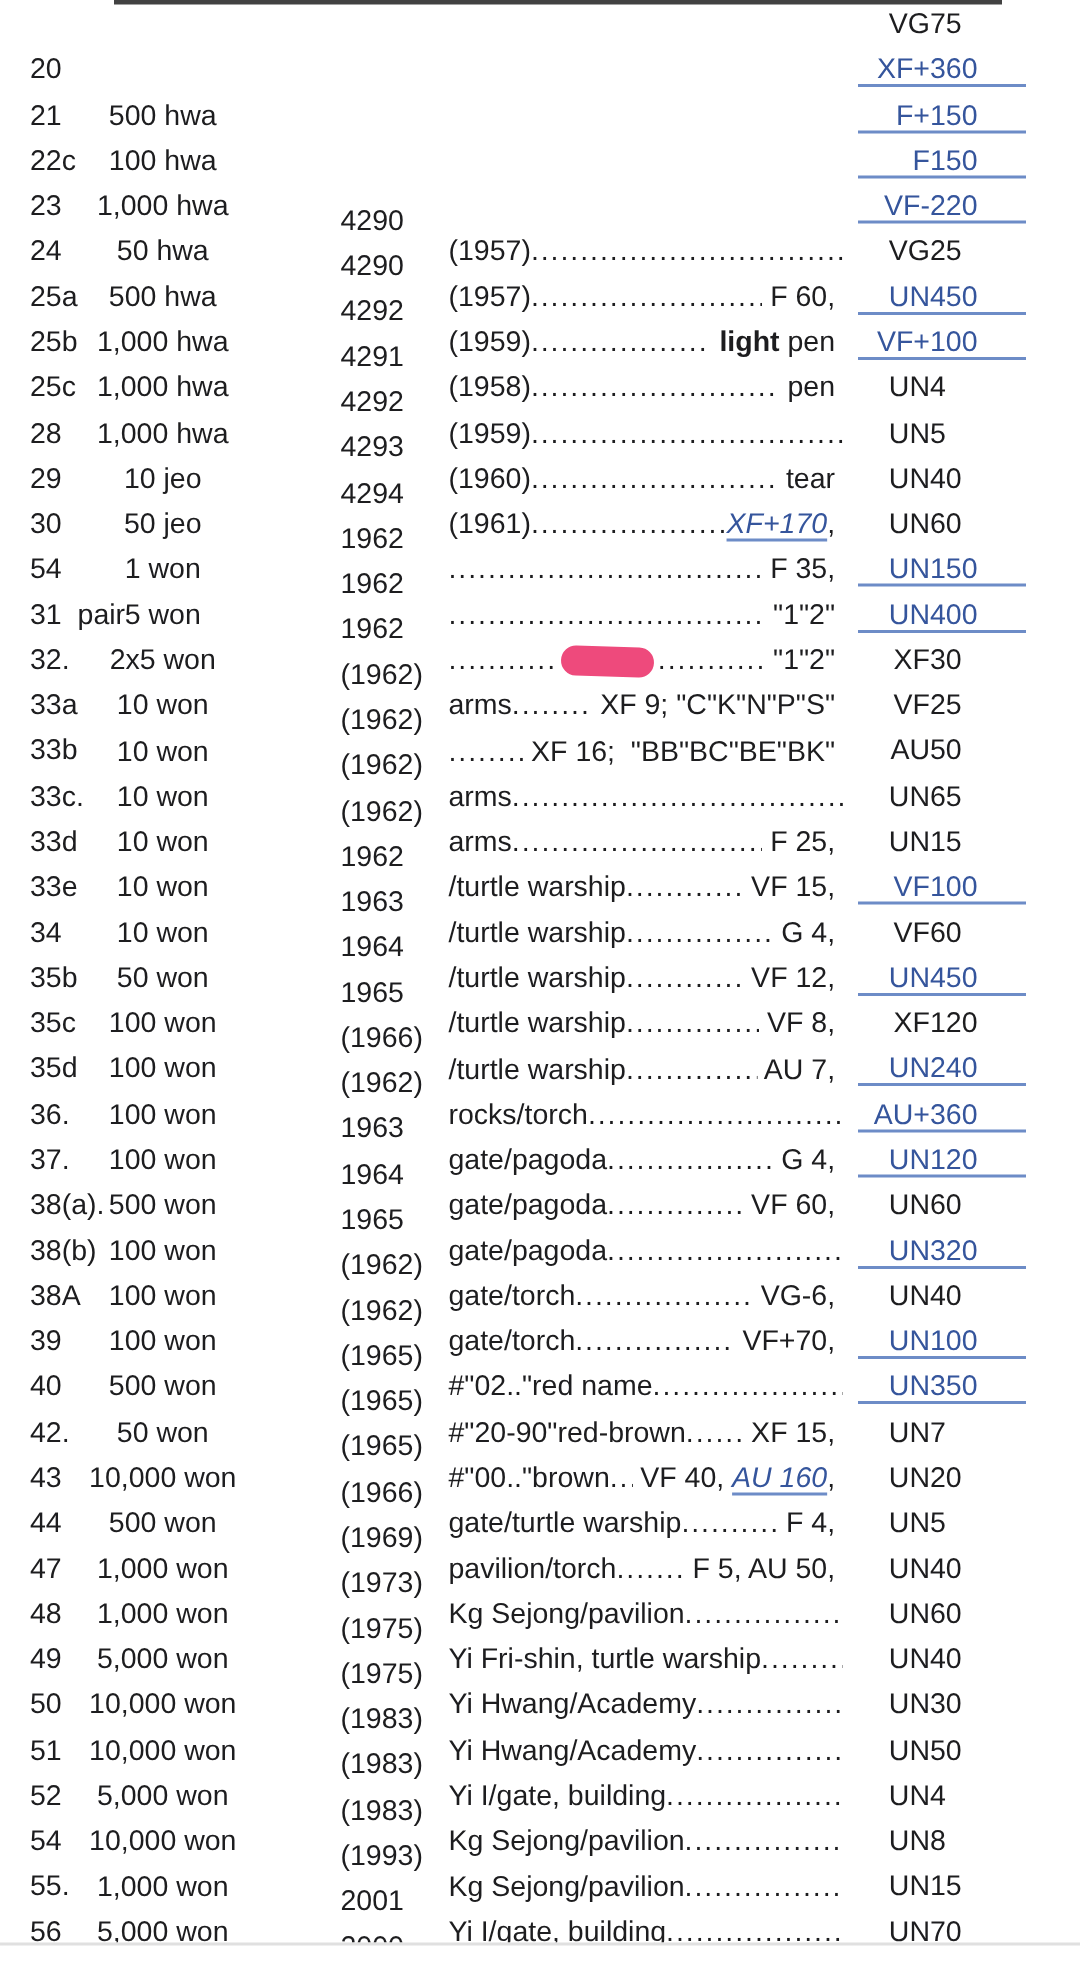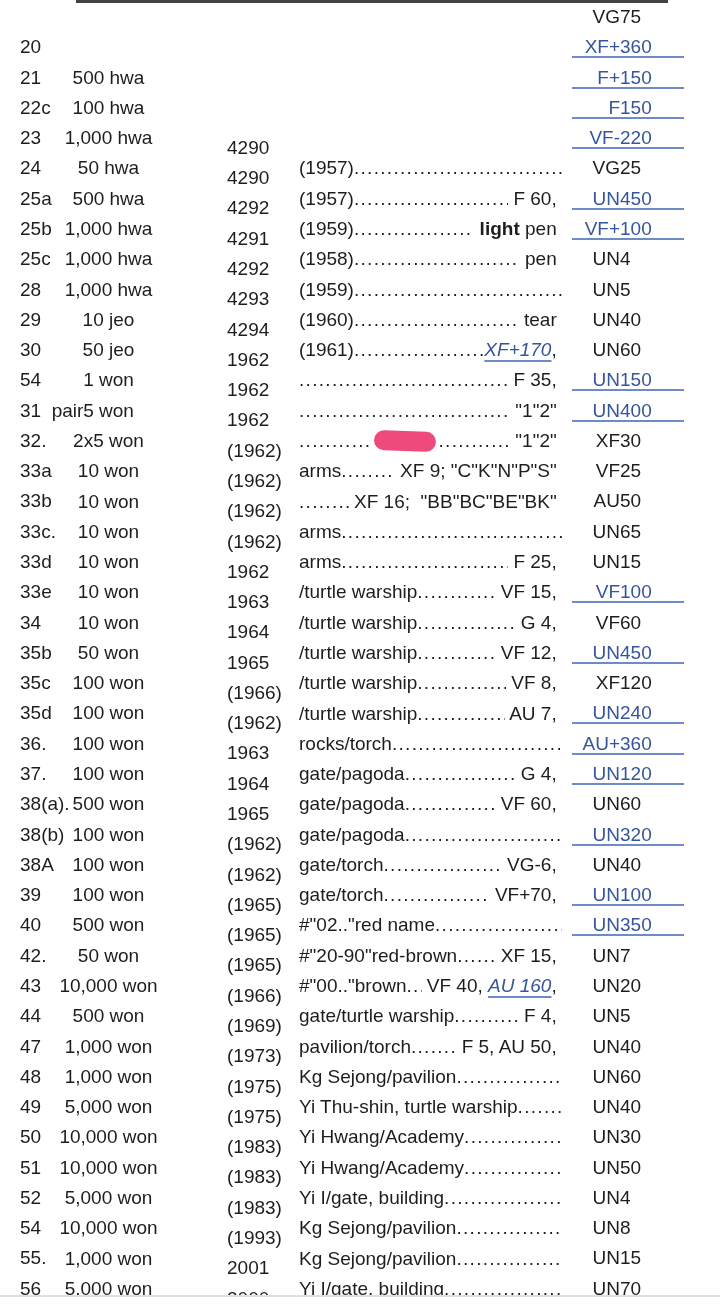--- a/index.html
+++ b/index.html
@@ -377,21 +377,21 @@
     <span class="pair link">
       <span class="grade">UN</span>
       <span class="price">350</span>
     </span>
   </div>
 
   <div class="row" style="top: 940.68px;">
     <span class="cat">43</span>
     <span class="denom">500 won</span>
     <span class="year">(1975)</span>
-    <span class="desc"><span>Yi Thu-shin, turtle warship</span><span class="dots">........................................................................................................................</span></span>
+    <span class="desc"><span>Yi Fri-shin, turtle warship</span><span class="dots">........................................................................................................................</span></span>
     <span class="pair">
       <span class="grade">UN</span>
       <span class="price">7</span>
     </span>
   </div>
 
   <div class="row" style="top: 970.96px;">
     <span class="cat">44</span>
     <span class="denom">1,000 won</span>
     <span class="year">(1975)</span>

